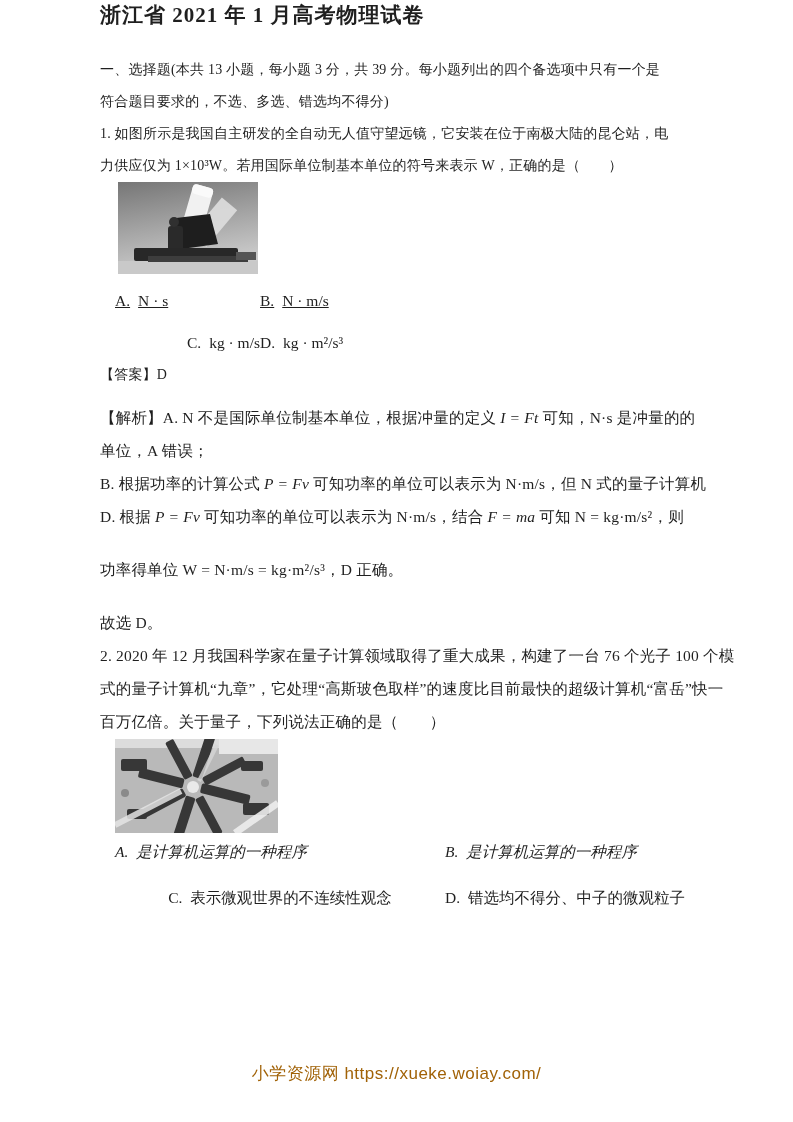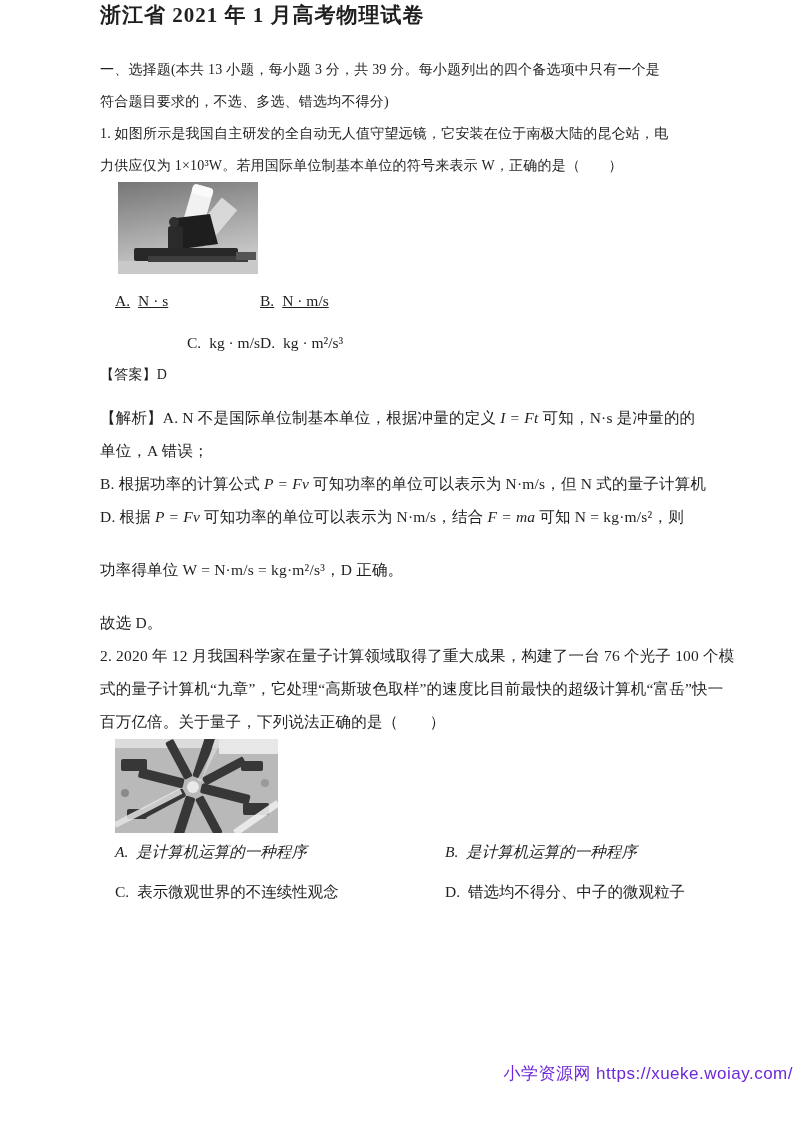--- a/index.html
+++ b/index.html
@@ -16,25 +16,25 @@
   .photo2{margin-left:15px;margin-top:1px;}
   .optrow{display:flex;padding-left:15px;height:32px;line-height:32px;font-size:15.5px;}
   .optrow .opt{white-space:nowrap;}
   .q1row .opt1{width:145px;}
   .q2row .opt1{width:330px;}
   .lbl{margin-right:8px;}
   .mt11{margin-top:11px;text-decoration:underline;}
   .mt10{margin-top:10px;text-align:right;}
   .mt9{margin-top:20px;}
   .mt3{margin-top:3px;font-style:italic;}
-  .mt2{margin-top:8px;}
+  .mt2{margin-top:14px;text-align:center;}
   .mt1{margin-top:10px;text-align:center;}
-  .footer{position:absolute;left:0;top:1062px;width:100%;text-align:right;
+  .footer{position:absolute;left:0;top:1062px;width:100%;text-align:center;
           font-family:"Liberation Sans","DejaVu Sans",sans-serif;font-size:17px;
-          color:#6d28d9;letter-spacing:0.5px;}
+          color:#a16207;letter-spacing:0.5px;}
 </style>
 </head>
 <body>
 
 <div class="page">
   <div class="content">
 
     <h1 class="title">浙江省 2021 年 1 月高考物理试卷</h1>
 
     <div class="sec">

